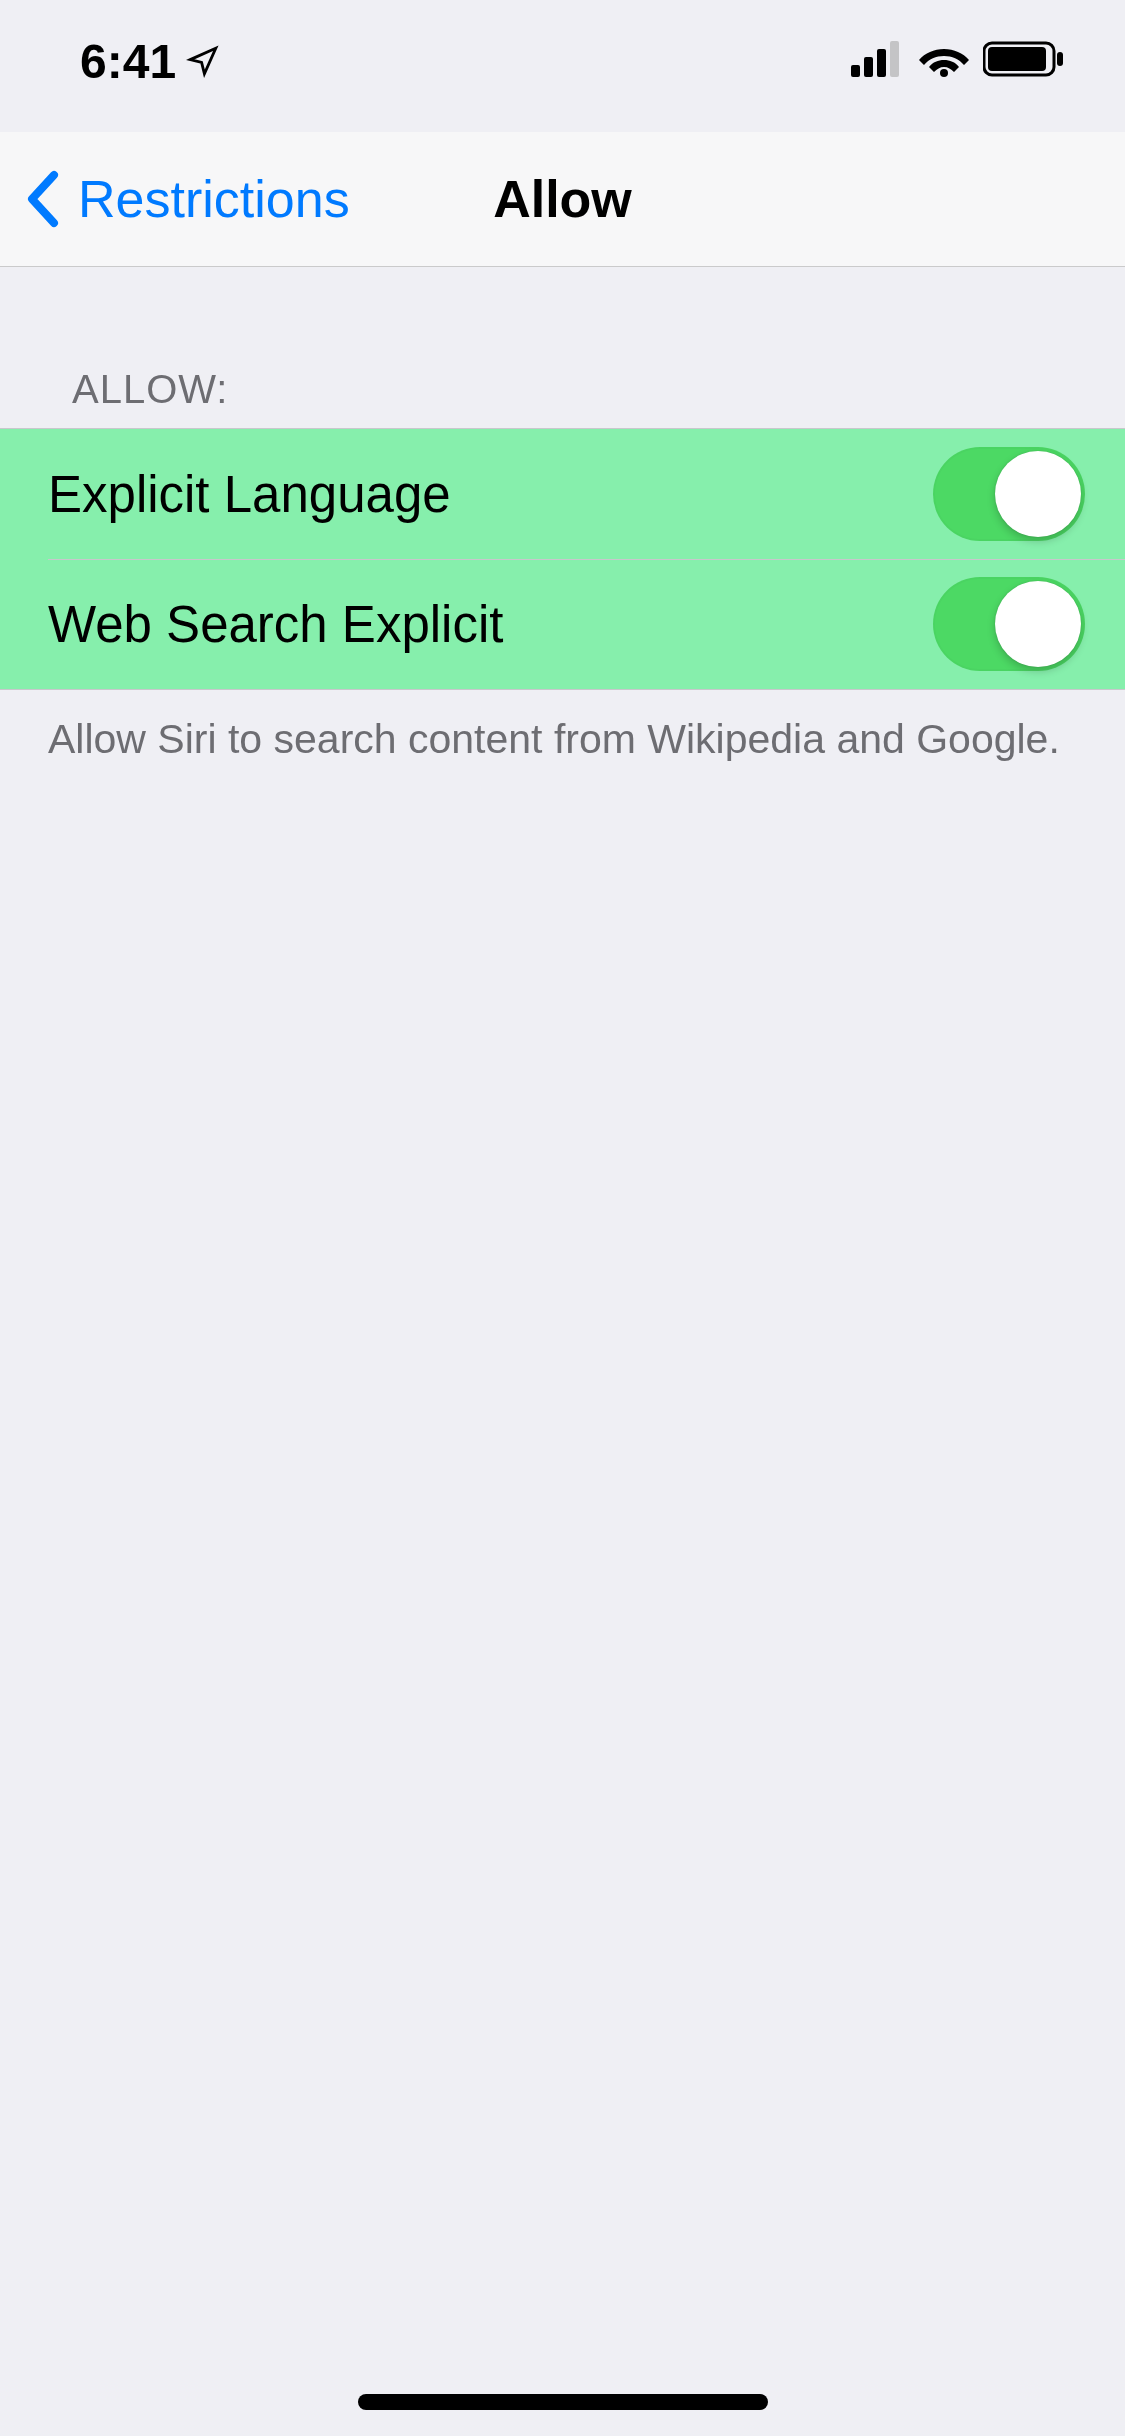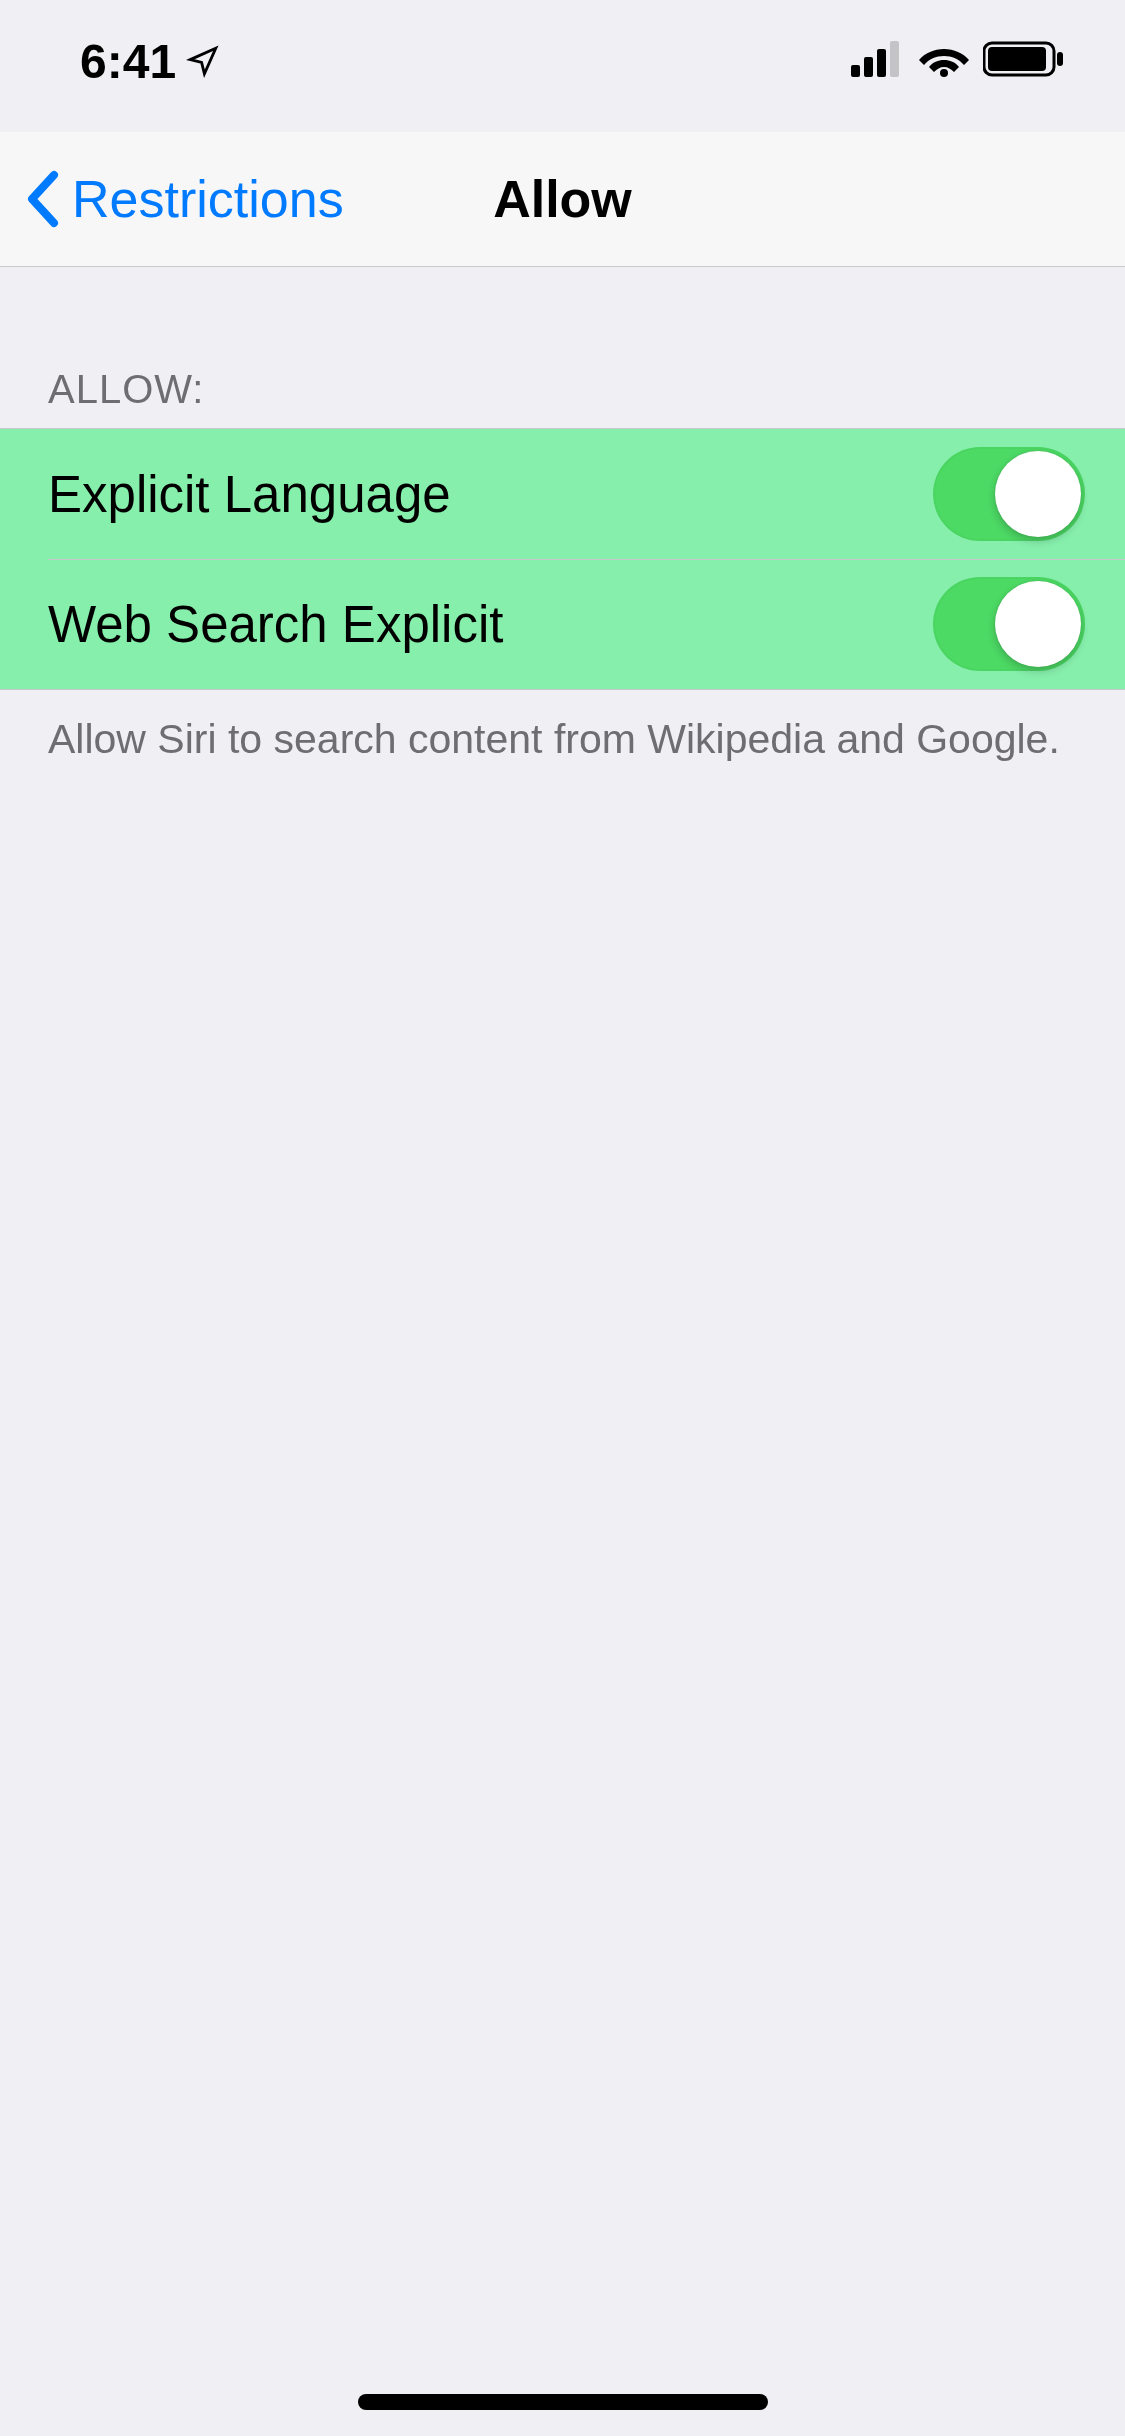--- a/index.html
+++ b/index.html
@@ -51,35 +51,35 @@
       align-items: center;
     }
     .nav-back {
       position: absolute;
       left: 24px;
       display: flex;
       align-items: center;
       color: #007aff;
       font-size: 52px;
       font-weight: 400;
-      gap: 10px;
+      gap: 16px;
     }
     .nav-title {
       width: 100%;
       text-align: center;
       font-size: 52px;
       font-weight: 600;
       color: #000;
     }
     .chevron-left {
       display: inline-flex;
     }
     
     .section-header {
-      padding: 100px 48px 16px 48px;
+      padding: 100px 48px 16px 72px;
       color: #6d6d72;
       font-size: 40px;
       letter-spacing: 1px;
     }
     
     .rows {
       background: #86efac;
       border-top: 1px solid #c8c7cc;
       border-bottom: 1px solid #c8c7cc;
     }

